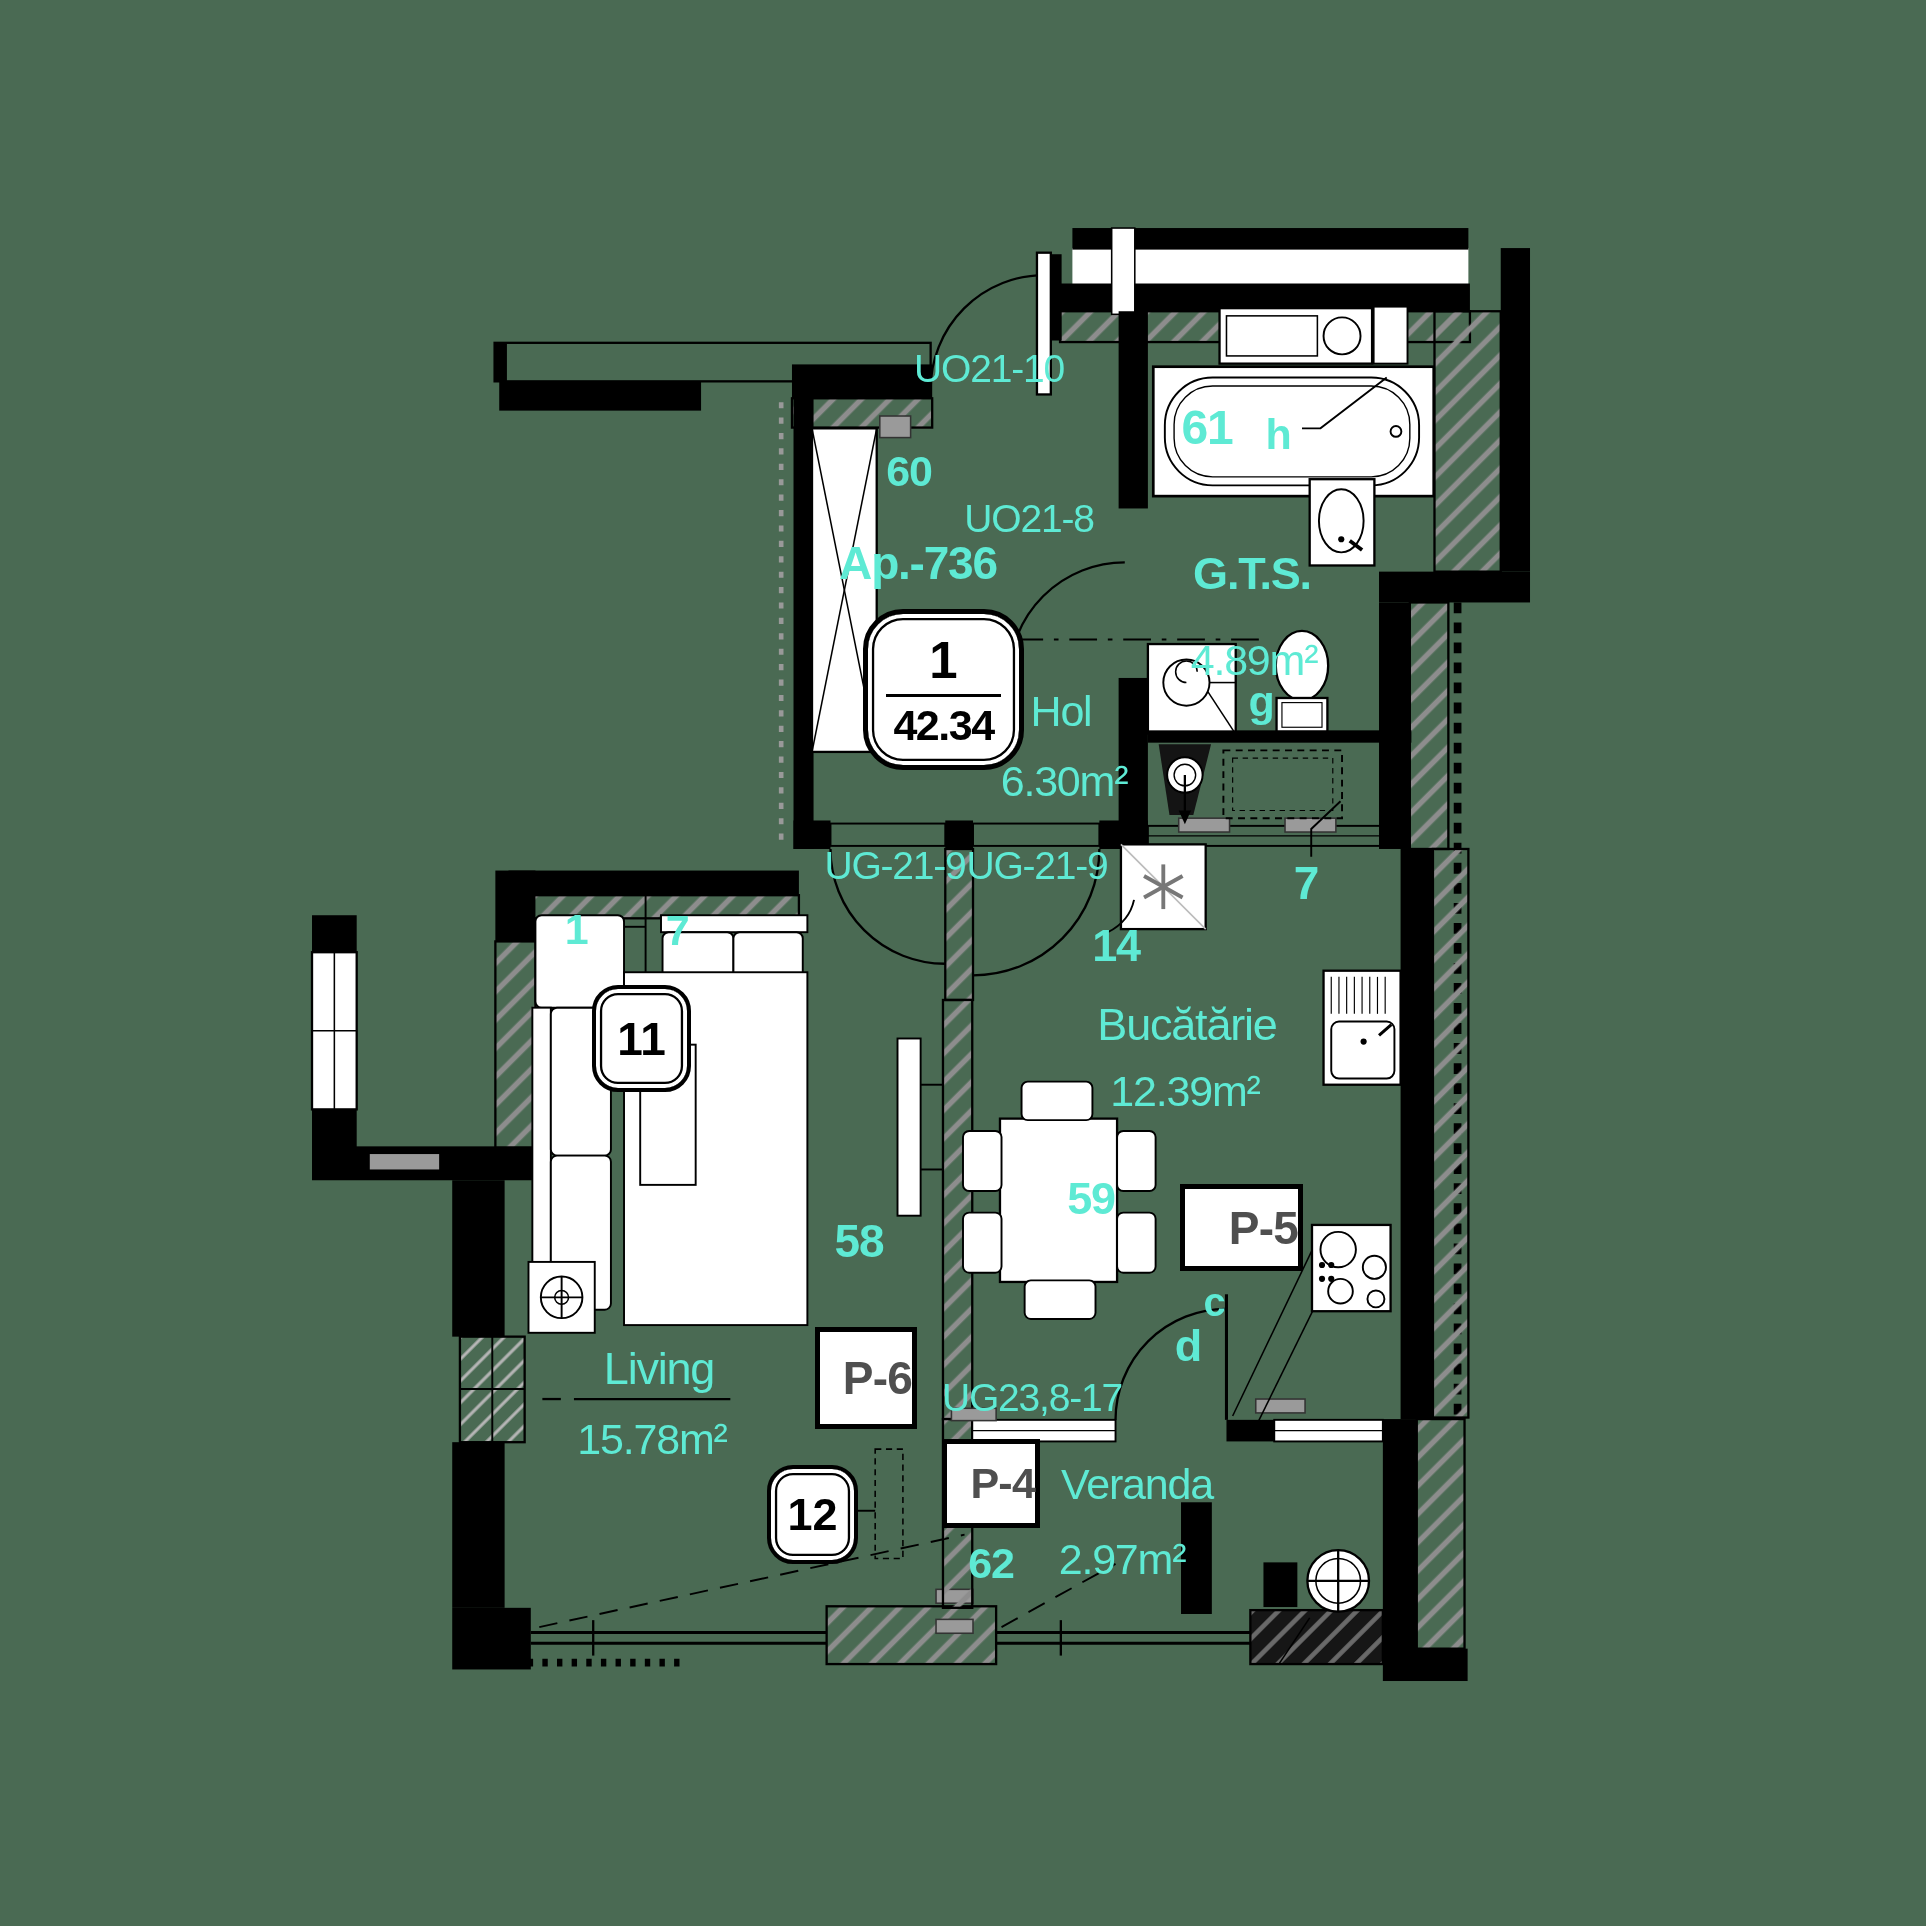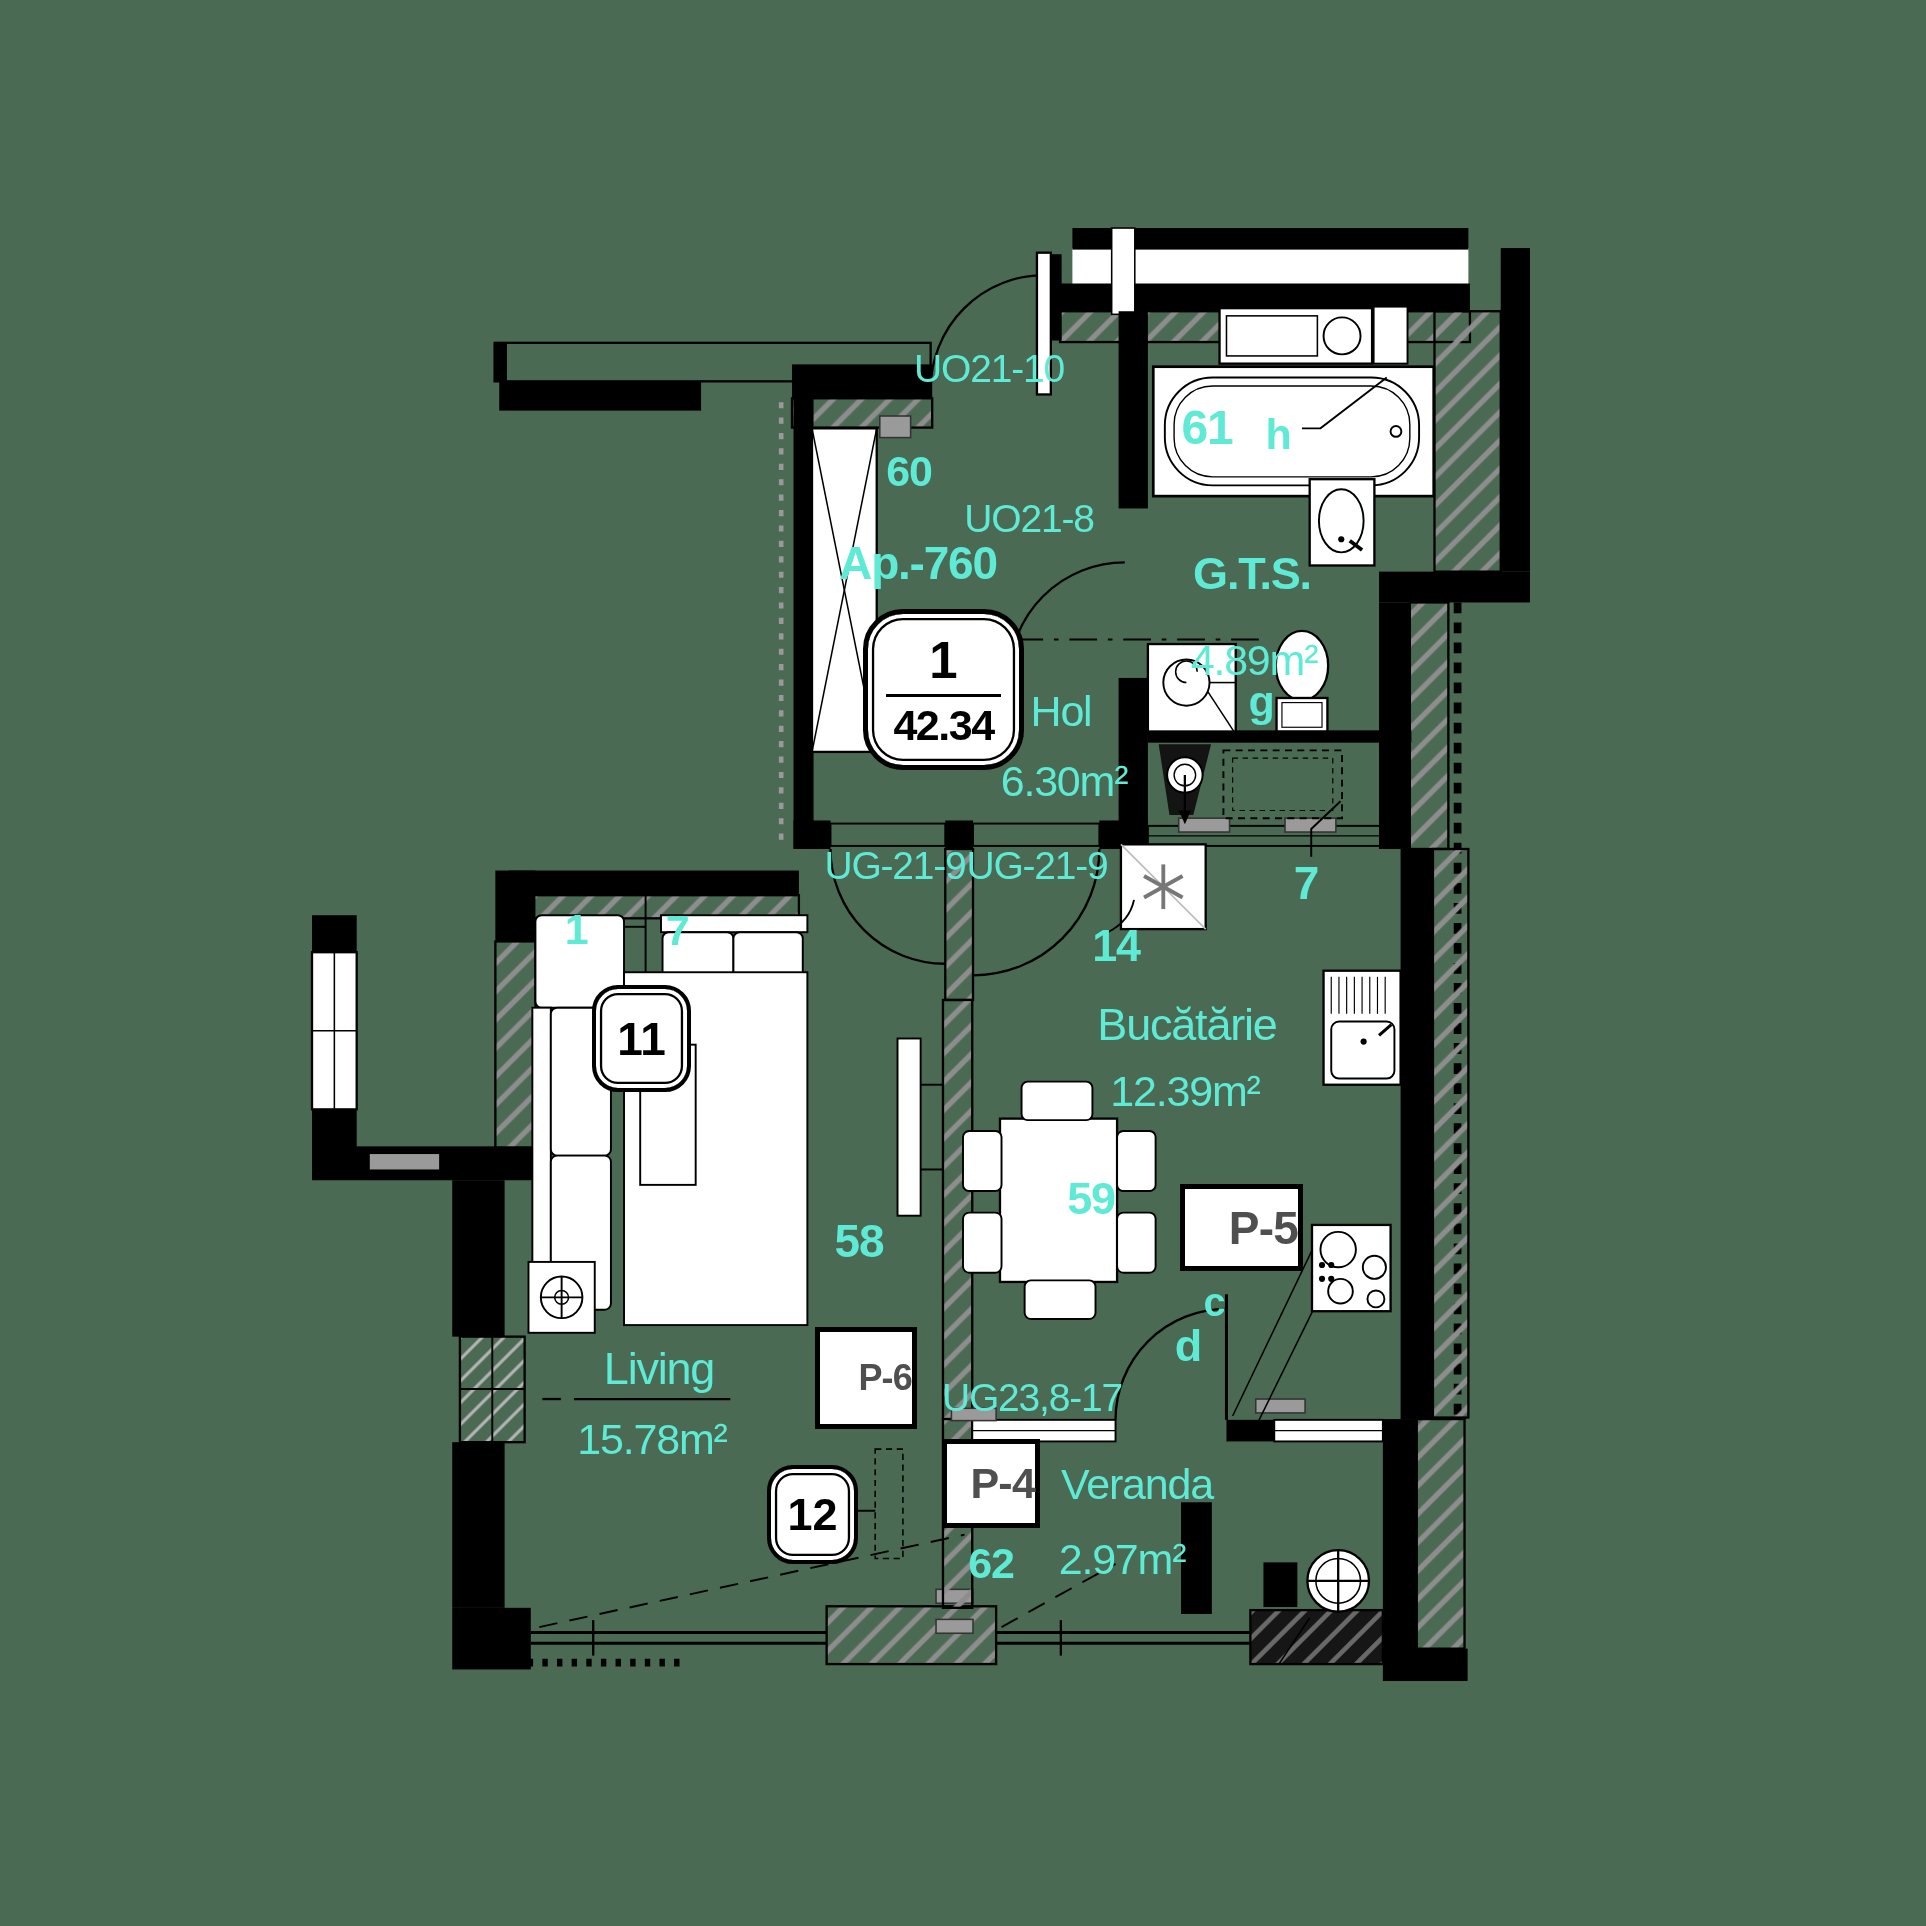--- a/index.html
+++ b/index.html
@@ -273,21 +273,21 @@
     <rect x="1165" y="1348" width="30" height="230"></rect>
     <line x1="1195" y1="1408" x2="1224" y2="1408"></line>
     <line x1="1195" y1="1518" x2="1224" y2="1518"></line>
     <rect x="1136" y="1881" width="36" height="142" fill="none" stroke-width="2" stroke-dasharray="8 6"></rect>
     <line x1="1104" y1="1961" x2="1136" y2="1961"></line>
   </g>
 </svg>
 
 <div class="lbl s50" style="left:989px;top:368px">UO21-10</div>
 <div class="lbl s56 b" style="left:909px;top:471px">60</div>
-<div class="lbl s60 b" style="left:918px;top:563px">Ap.-760</div>
+<div class="lbl s60 b" style="left:918px;top:563px">Ap.-736</div>
 <div class="lbl s50" style="left:1029px;top:518px">UO21-8</div>
 
 <div class="ap-badge">
   <div class="ap-num">1</div>
   <div class="ap-area">42.34</div>
 </div>
 
 <div class="lbl s56" style="left:1061px;top:711px">Hol</div>
 <div class="lbl s56" style="left:1064px;top:781px">6.30m²</div>
 
@@ -314,21 +314,21 @@
 <div class="lbl s56 b" style="left:677px;top:930px">7</div>
 
 <div class="badge" style="left:592px;top:985px;width:91px;height:99px;font-size:46px">
   <span>11</span>
 </div>
 
 <div class="lbl s60 b" style="left:859px;top:1241px">58</div>
 <div class="lbl s58" style="left:659px;top:1368px">Living</div>
 <div class="lbl s56" style="left:652px;top:1439px">15.78m²</div>
 
-<div class="pbox" style="left:815px;top:1327px;width:92px;height:92px;font-size:36px">
+<div class="pbox" style="left:815px;top:1327px;width:92px;height:92px;font-size:46px">
   <span>P-6</span>
 </div>
 
 <div class="badge" style="left:767px;top:1465px;width:83px;height:91px;font-size:45px">
   <span>12</span>
 </div>
 
 <div class="lbl s50" style="left:1032px;top:1397px">UG23,8-17</div>
 <div class="lbl s52 b" style="left:1214px;top:1302px">c</div>
 <div class="lbl s58 b" style="left:1188px;top:1345px">d</div>

